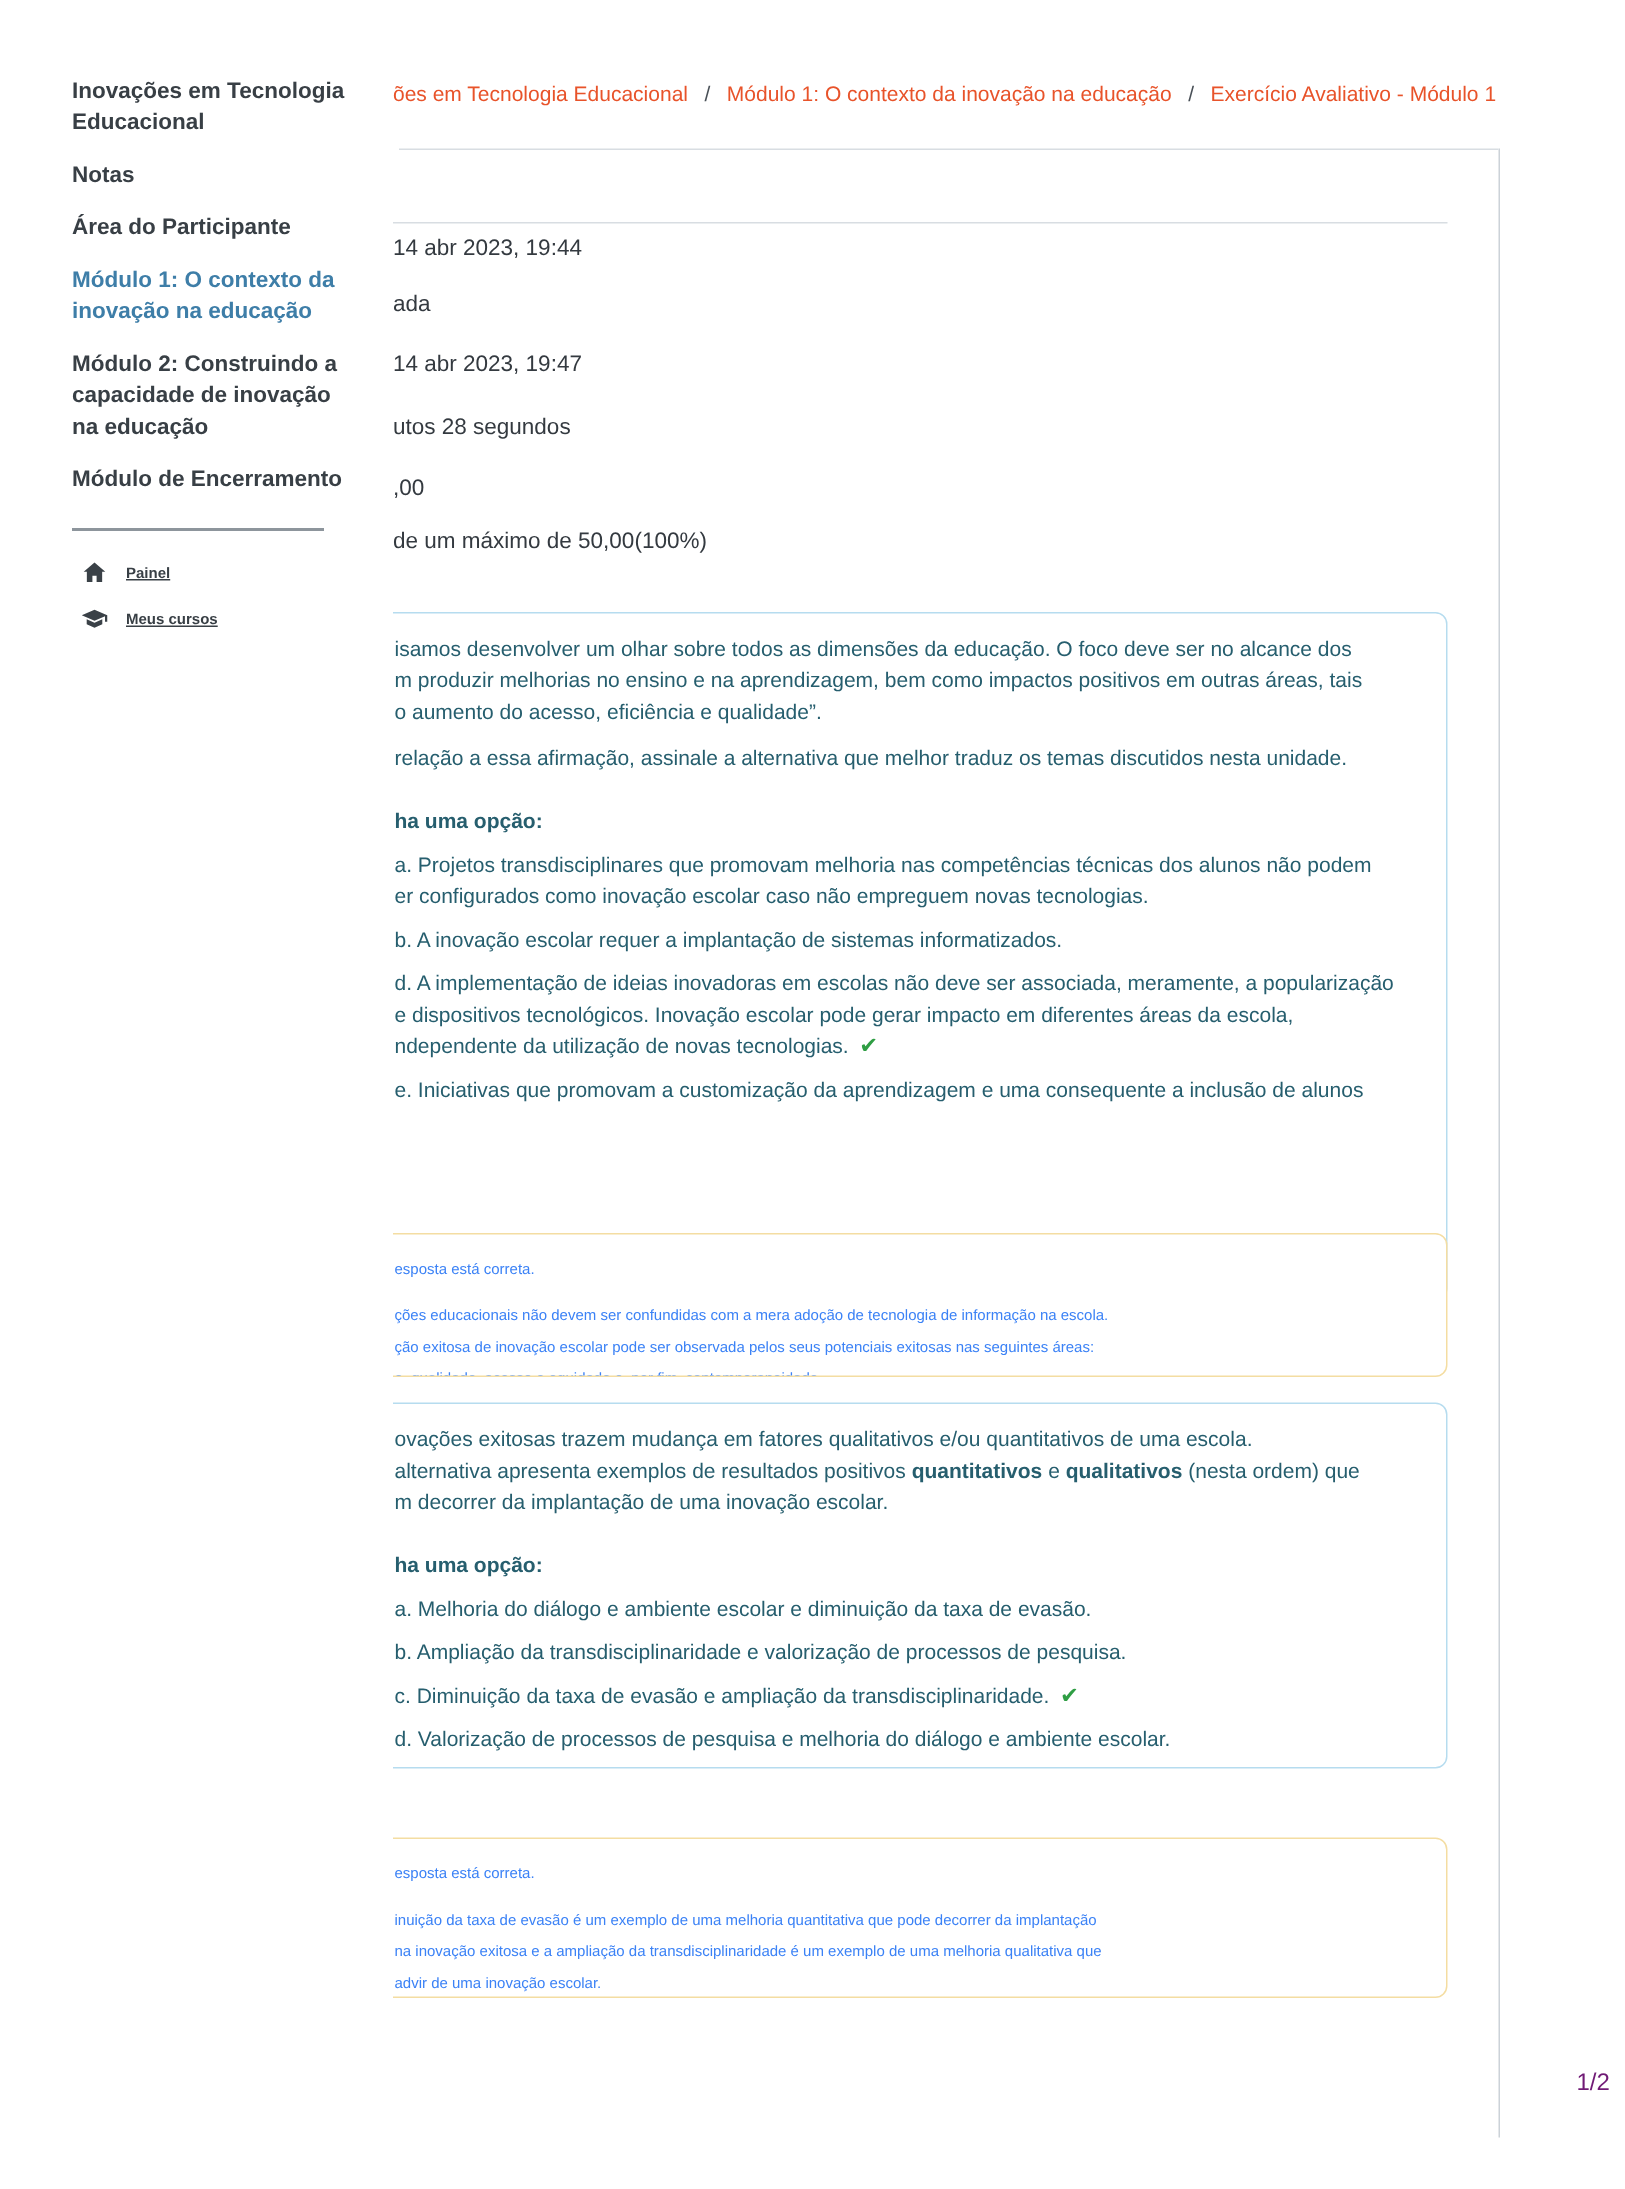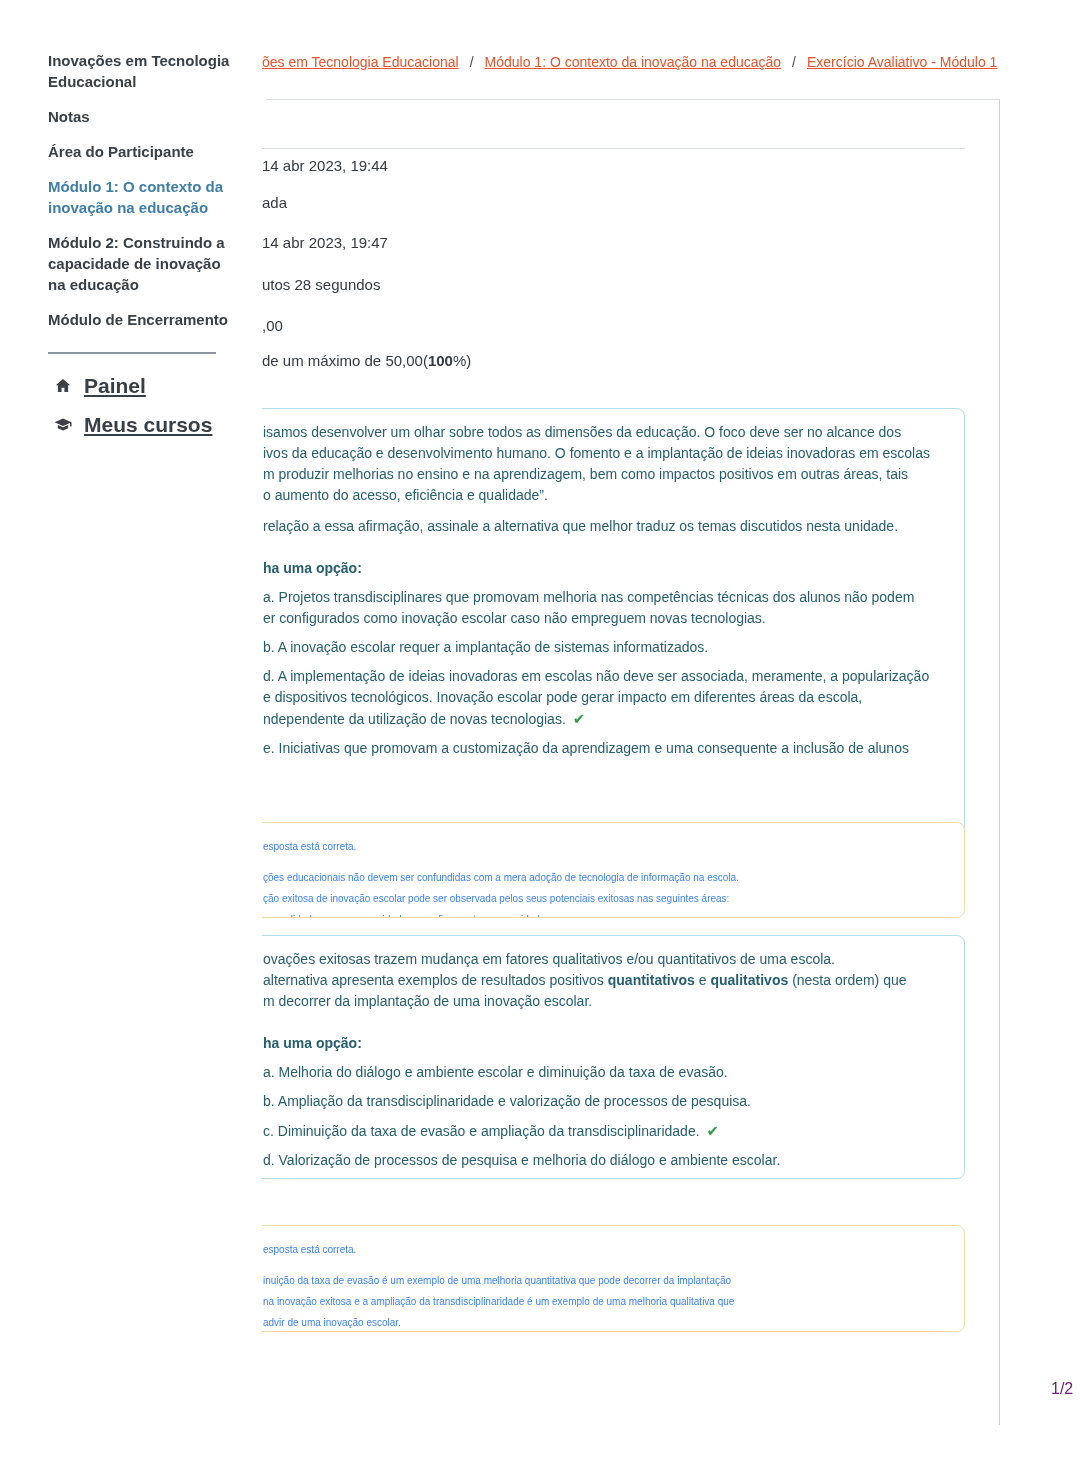--- a/index.html
+++ b/index.html
@@ -11,32 +11,32 @@
   
   .sidebar{position:absolute;left:48px;top:50px;width:190px;}
   .s-item{
     display:block;font-size:15px;line-height:21px;font-weight:700;
     color:#383f45;margin-bottom:14px;cursor:pointer;
   }
   .s-item.active{color:#3e7ea8;}
   .s-divider{border:none;border-top:2px solid #8d959c;width:168px;margin:22px 0 20px 0;}
   .s-foot{display:flex;align-items:center;margin:0 0 15px 6px;}
   .s-foot .ficon{width:18px;height:16px;margin-right:12px;flex:0 0 auto;}
-  .s-foot a{font-size:21px;font-weight:700;color:#383f45;text-decoration:underline;cursor:pointer;text-align:right;}
+  .s-foot a{font-size:10px;font-weight:700;color:#383f45;text-decoration:underline;cursor:pointer;text-align:right;}
   
   .content{position:absolute;left:262px;top:0;width:737px;height:1459px;overflow:hidden;}
   .breadcrumb{position:absolute;left:0;top:54px;display:flex;align-items:center;
     font-size:14px;white-space:nowrap;}
-  .breadcrumb a{color:#e8532a;text-decoration:underline;cursor:pointer;}
+  .breadcrumb a{color:#e8532a;cursor:pointer;}
   .breadcrumb .sep{color:#495057;margin:0 11px;}
   .hr{position:absolute;height:0;border-top:1px solid #d8dde2;}
   .hr1{left:4px;top:99px;width:733px;}
   .hr2{left:0;top:148px;width:703px;}
   .sum-row{position:absolute;left:0;font-size:15px;color:#343a40;white-space:nowrap;}
-  .sum-row b{font-weight:700;}
+  .sum-row b{font-weight:400;}
   
   .qbox,.fbox{
     position:absolute;left:-14px;width:717px;box-sizing:border-box;
     border:1px solid #b6dcef;border-radius:8px;background:#fff;
     padding:13px 14px 10px 14px;overflow:hidden;
   }
   .fbox{border-color:#f4dda2;}
   .qtext{font-size:14px;line-height:21px;color:#265e6e;white-space:nowrap;}
   .ftext{font-size:10px;line-height:21px;color:#3b82f6;white-space:nowrap;}
   .blank{height:21px;}
@@ -94,21 +94,20 @@
   <div class="sum-row" style="top:194px">ada</div>
   <div class="sum-row" style="top:234px">14 abr 2023, 19:47</div>
   <div class="sum-row" style="top:276px">utos 28 segundos</div>
   <div class="sum-row" style="top:317px">,00</div>
   <div class="sum-row" style="top:352px">
     <span>de um máximo de 50,00(</span><b>100</b><span>%)</span>
   </div>
 
   <section class="qbox" style="top:408px;height:459px;">
     <div class="qtext">isamos desenvolver um olhar sobre todos as dimensões da educação. O foco deve ser no alcance dos</div>
-    <div class="qtext">ivos da educação e desenvolvimento humano. O fomento e a implantação de ideias inovadoras em escolas</div>
     <div class="qtext">m produzir melhorias no ensino e na aprendizagem, bem como impactos positivos em outras áreas, tais</div>
     <div class="qtext">o aumento do acesso, eficiência e qualidade”.</div>
     <div class="half-blank"></div>
     <div class="qtext">relação a essa afirmação, assinale a alternativa que melhor traduz os temas discutidos nesta unidade.</div>
     <div class="blank"></div>
     <div class="qtext choose">ha uma opção:</div>
     <div class="opt">
       <div class="qtext">a. Projetos transdisciplinares que promovam melhoria nas competências técnicas dos alunos não podem</div>
       <div class="qtext">er configurados como inovação escolar caso não empreguem novas tecnologias.</div>
     </div>

